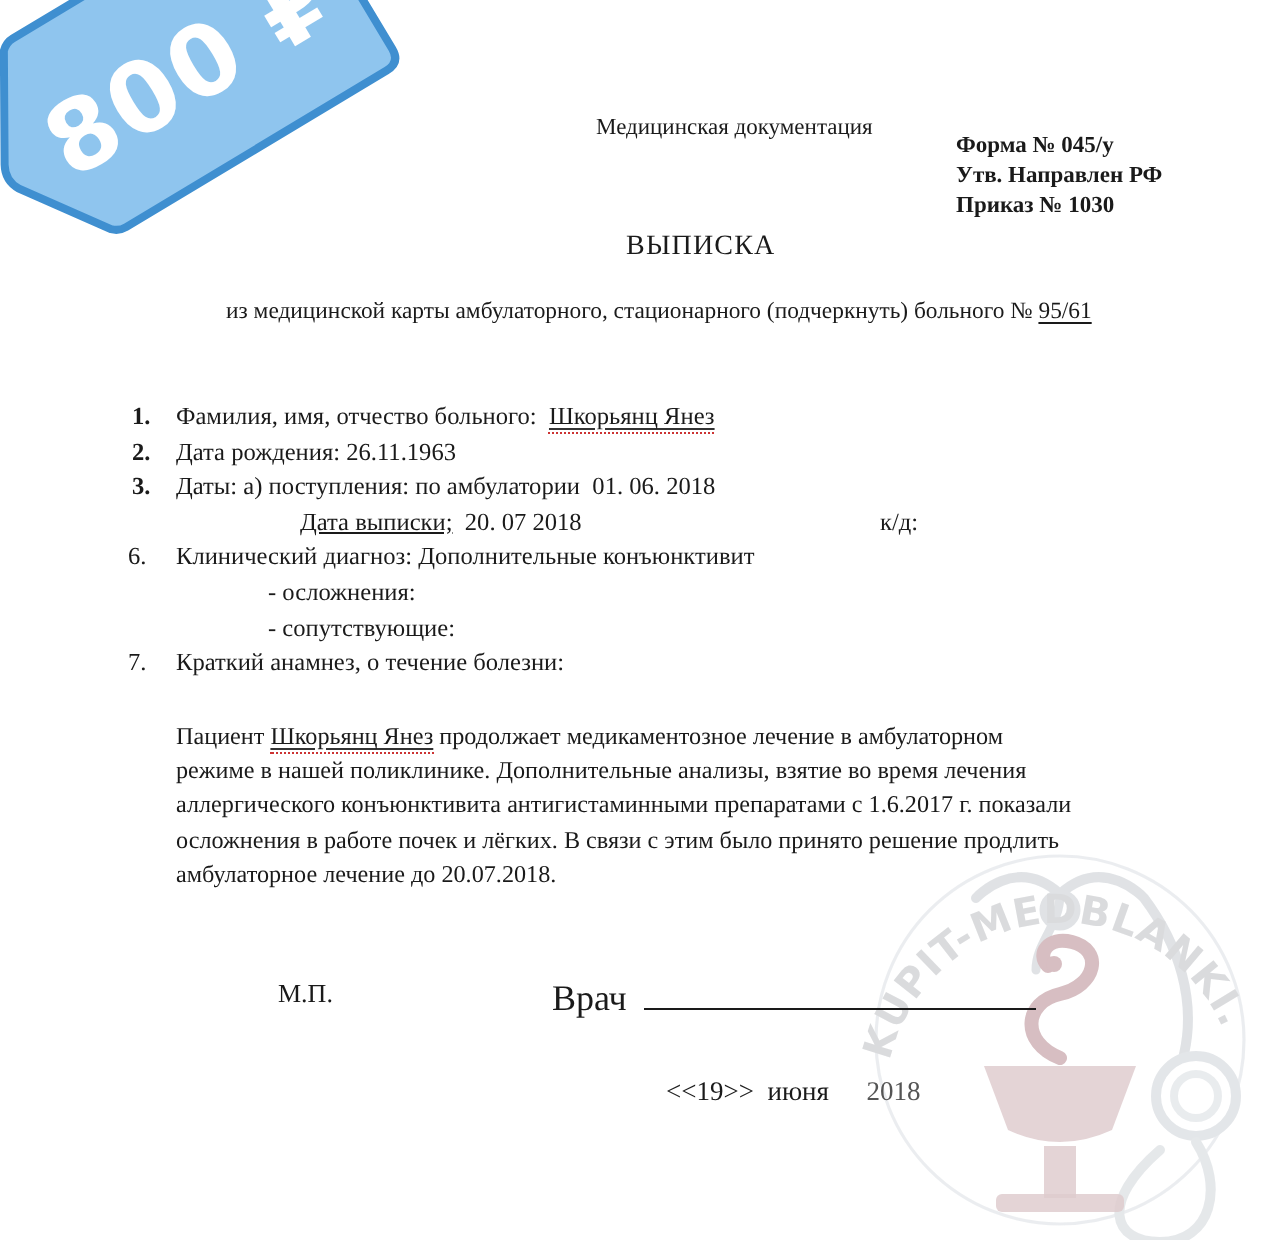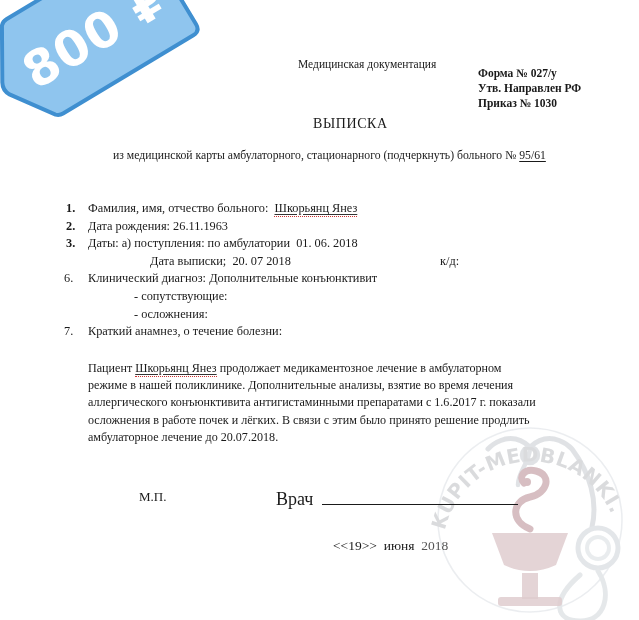--- a/index.html
+++ b/index.html
@@ -91,21 +91,21 @@
   .row { position: relative; white-space: nowrap; height: 17.6px; }
   .num {
     display: inline-block;
     width: 26px;
     font-weight: bold;
     text-align: left;
     padding-left: 4px;
   }
   .num.plain { font-weight: normal; padding-left: 2px; }
   .ind-2 { padding-left: 72px; }
-  .ind-3 { padding-left: 88px; }
+  .ind-3 { padding-left: 88px; text-decoration: underline; }
   .kd {
     position: absolute;
     left: 378px;
     top: 0;
   }
 
   
   .sp {
     border-bottom: 1px dotted #cc3333;
     text-decoration: underline;
@@ -131,21 +131,21 @@
     left: 322px; top: 504px;
     width: 196px; height: 0;
     border-bottom: 1.3px solid #1a1a1a;
   }
   .t-date {
     left: 333px; top: 538px;
     font-size: 13.5px;
     white-space: nowrap;
   }
   .t-date .mon { text-underline-offset: 3px; }
-  .t-date .yr { color: #555; }
+  .t-date .yr { color: #555; margin-left: 12px; }
 </style>
 </head>
 <body>
 
 <div id="sheet">
 
   <div id="watermark">
     <svg viewBox="0 0 215 215" xmlns="http://www.w3.org/2000/svg">
 
       <circle cx="100" cy="105" r="92" fill="none" stroke="#d9dde2" stroke-width="1.6"></circle>
@@ -173,21 +173,21 @@
       </defs>
       <text font-family="DejaVu Sans, sans-serif" font-size="20" font-weight="bold" fill="#b7b9bd" letter-spacing="0.5">
         <textPath href="#wmArc" startOffset="2%">KUPIT-MEDBLANKI.COM</textPath>
       </text>
     </svg>
   </div>
 
   <div class="doc t-med-doc">Медицинская документация</div>
 
   <div class="doc form-block">
-    <div>Форма № 027/у</div>
+    <div>Форма № 045/у</div>
     <div>Утв. Направлен РФ</div>
     <div>Приказ № 1030</div>
   </div>
 
   <div class="doc t-vypiska">ВЫПИСКА</div>
 
   <div class="doc t-subtitle">
     <span>из медицинской карты амбулаторного, стационарного  (подчеркнуть) больного № </span><span class="u">95/61</span>
   </div>
 
@@ -210,25 +210,25 @@
     <div class="row">
       <span class="ind-3">Дата выписки;</span>&nbsp;&nbsp;<span>20. 07 2018</span>
       <span class="kd">к/д:</span>
     </div>
 
     <div class="row">
       <span class="num plain">6.</span><span>Клинический диагноз:</span>&nbsp;<span>Дополнительные  конъюнктивит</span>
     </div>
 
     <div class="row">
+      <span class="ind-2">- осложнения:</span>
+    </div>
+
+    <div class="row">
       <span class="ind-2">- сопутствующие:</span>
-    </div>
-
-    <div class="row">
-      <span class="ind-2">- осложнения:</span>
     </div>
 
     <div class="row">
       <span class="num plain">7.</span><span>Краткий анамнез, о течение болезни:</span>
     </div>
   </div>
 
   <div class="doc para">
     <p>
       <span>Пациент </span><span class="sp">Шкорьянц Янез</span><span> продолжает медикаментозное  лечение в амбулаторном режиме в нашей поликлинике. Дополнительные анализы, взятие во время лечения аллергического конъюнктивита антигистаминными препаратами с 1.6.2017 г. показали осложнения в работе почек и лёгких. В связи с этим было принято решение продлить амбулаторное лечение до 20.07.2018.</span>

